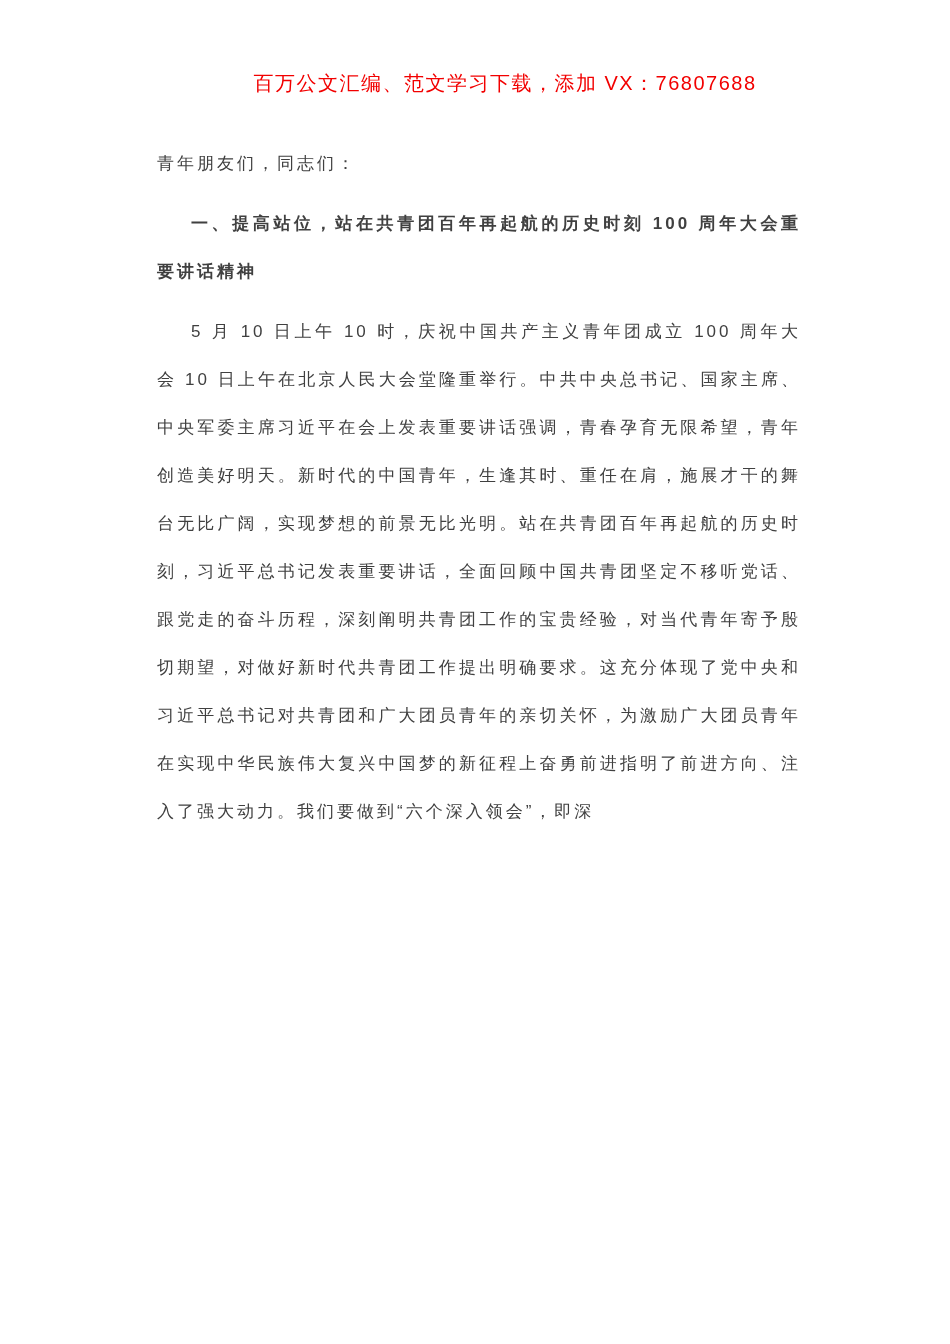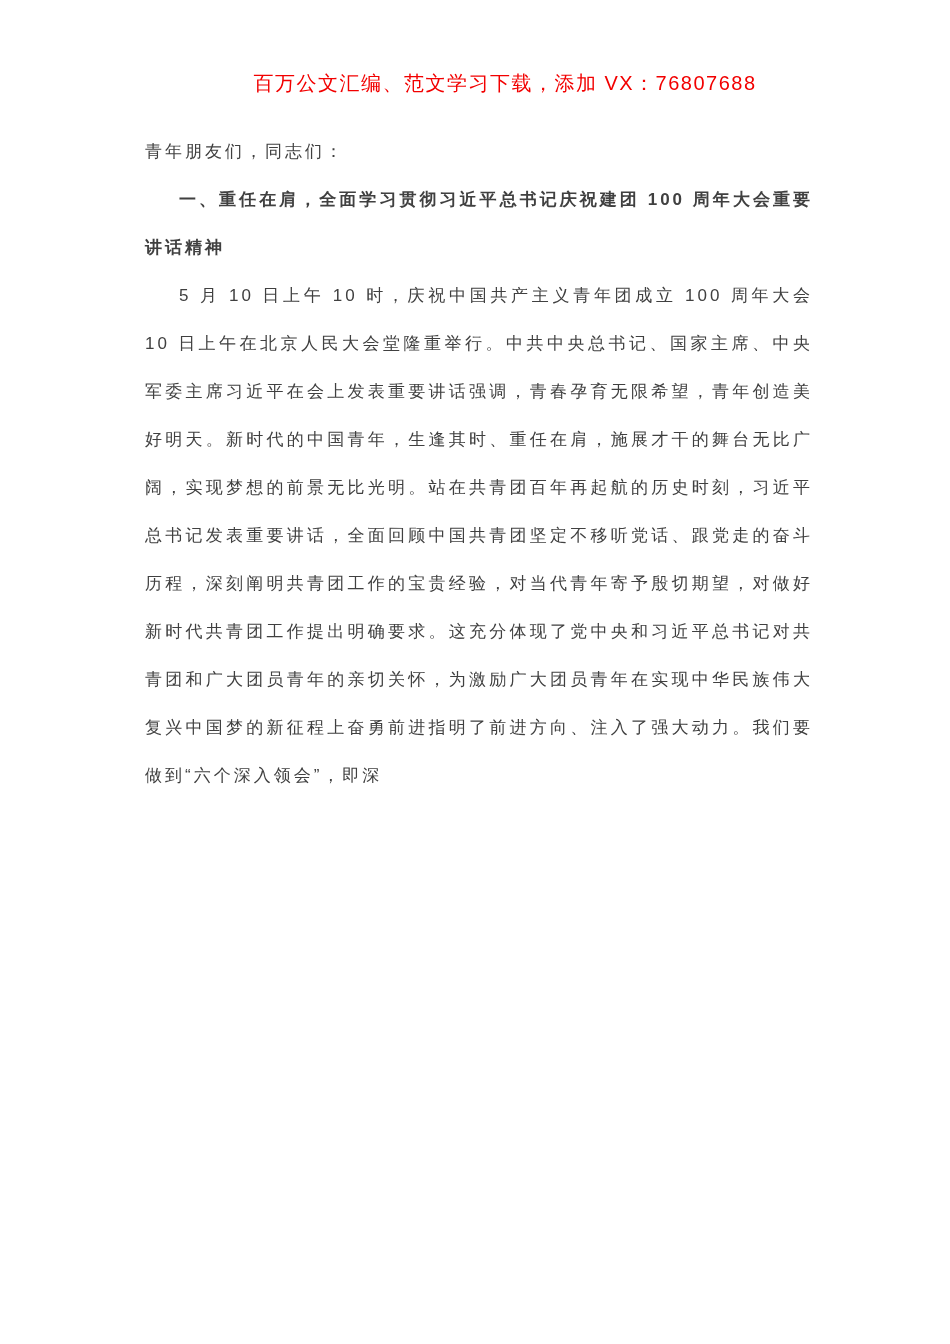--- a/index.html
+++ b/index.html
@@ -38,21 +38,21 @@
     left: 145px;
     width: 668px;
     color: var(--body-text, #404040);
     font-size: 17px;
     line-height: 48px;
     letter-spacing: 3px;
     text-align: justify;
     text-justify: inter-ideograph;
   }
   .content p, .content h2 {
-    margin: 0;
+    margin: 12px;
     padding: 0;
     font-size: 17px;
     line-height: 48px;
   }
   .salutation {
     text-indent: 0;
     font-weight: normal;
   }
   .para {
     text-indent: 2em;
@@ -70,17 +70,17 @@
 </head>
 <body>
 
 <div class="page">
   <div class="notice">百万公文汇编、范文学习下载，添加 VX：76807688</div>
 
   <div class="content">
     <p class="salutation">青年朋友们，同志们：</p>
 
 
-    <h2 class="section-heading">一、重任在肩，全面学习贯彻习近平总书记庆祝建团 100 周年大会重要讲话精神</h2>
+    <h2 class="section-heading">一、提高站位，站在共青团百年再起航的历史时刻 100 周年大会重要讲话精神</h2>
 
     <p class="para">5 月 10 日上午 10 时，庆祝中国共产主义青年团成立 100 周年大会 10 日上午在北京人民大会堂隆重举行。中共中央总书记、国家主席、中央军委主席习近平在会上发表重要讲话强调，青春孕育无限希望，青年创造美好明天。新时代的中国青年，生逢其时、重任在肩，施展才干的舞台无比广阔，实现梦想的前景无比光明。站在共青团百年再起航的历史时刻，习近平总书记发表重要讲话，全面回顾中国共青团坚定不移听党话、跟党走的奋斗历程，深刻阐明共青团工作的宝贵经验，对当代青年寄予殷切期望，对做好新时代共青团工作提出明确要求。这充分体现了党中央和习近平总书记对共青团和广大团员青年的亲切关怀，为激励广大团员青年在实现中华民族伟大复兴中国梦的新征程上奋勇前进指明了前进方向、注入了强大动力。我们要做到“六个深入领会”，即深</p>
   </div>
 </div>
 
 </body></html>

